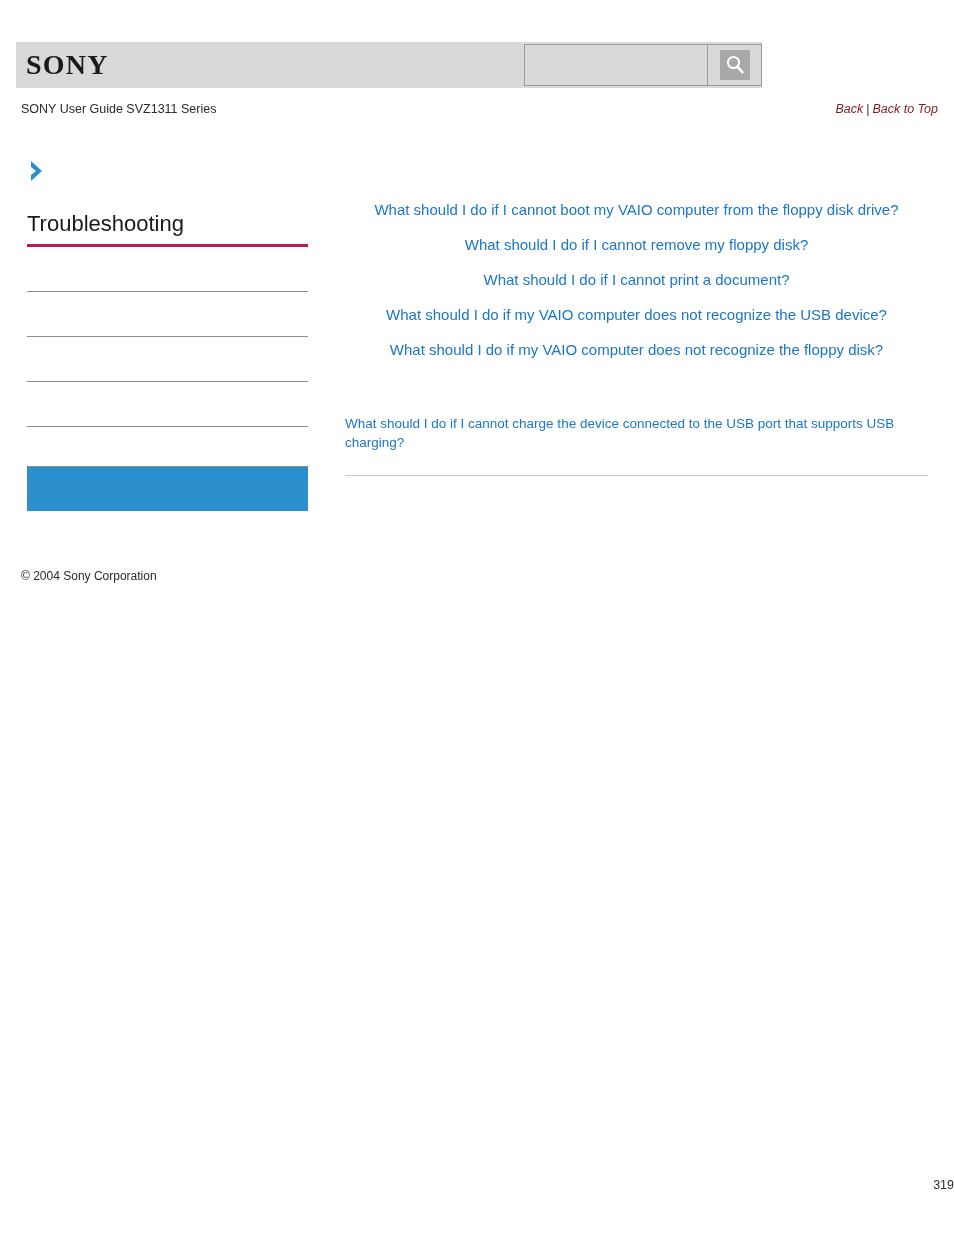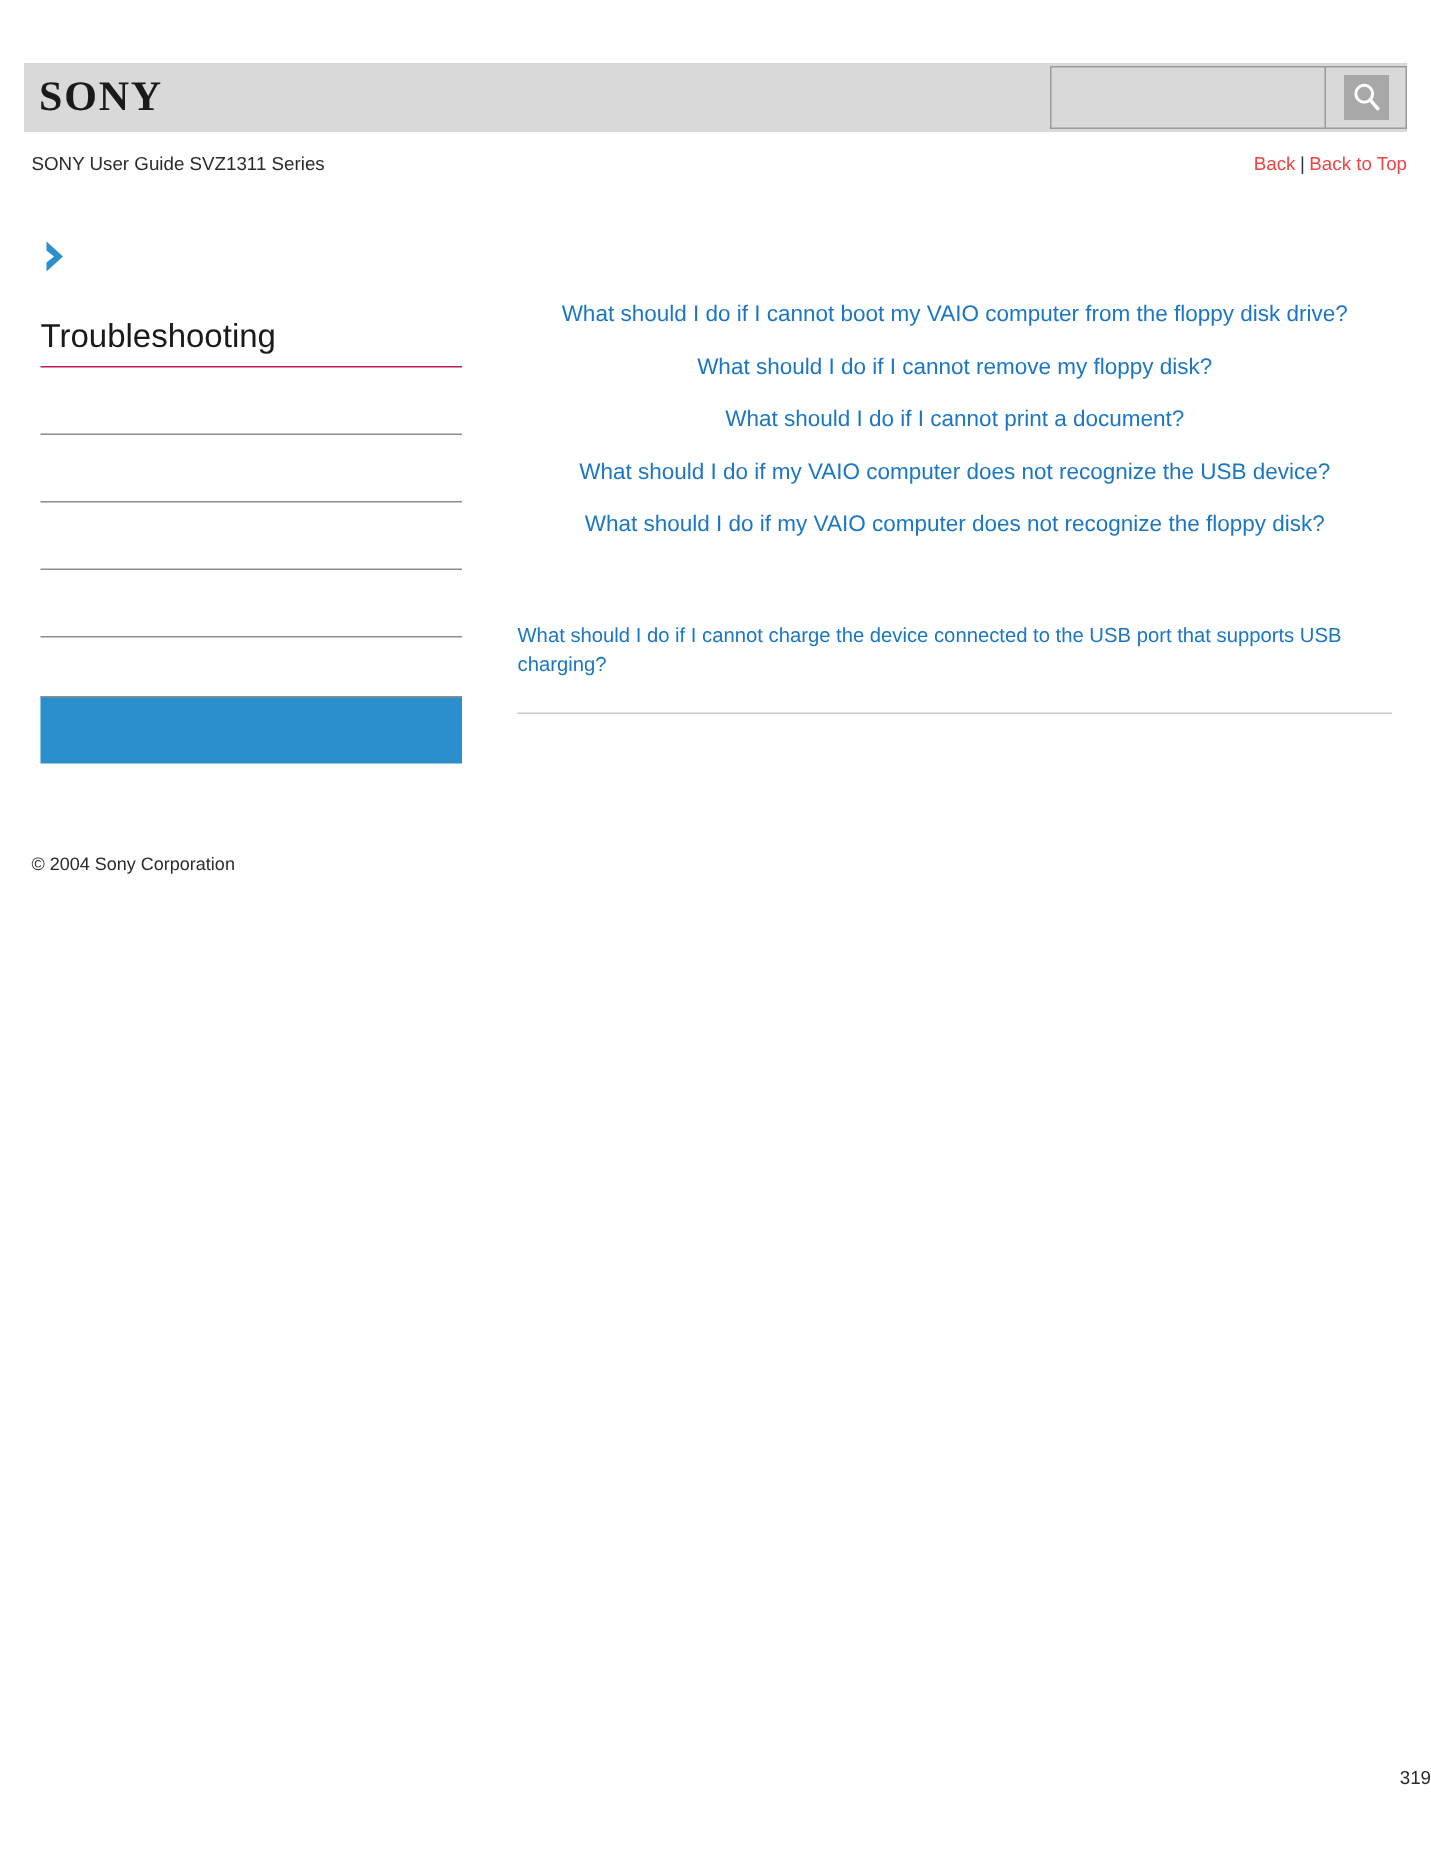--- a/index.html
+++ b/index.html
@@ -13,21 +13,21 @@
     position: relative;
     font-family: "Liberation Sans", sans-serif;
     -webkit-font-smoothing: antialiased;
   }
 
   
   .header-bar {
     position: absolute;
     left: 16px;
     top: 42px;
-    width: 922px;
+    width: 746px;
     height: 46px;
     background: #d9d9d9;
     box-sizing: border-box;
   }
   .sony-logo {
     position: absolute;
     left: 10px;
     top: 3px;
     font-family: "Liberation Serif", serif;
     font-weight: bold;
@@ -89,22 +89,23 @@
     white-space: nowrap;
   }
   .nav-links {
     position: absolute;
     right: 16px;
     top: 102px;
     font-size: 12.5px;
     white-space: nowrap;
   }
   .nav-links a {
-    color: #ef4444;
+    color: #7f1d1d;
     text-decoration: none;
+    font-style: italic;
   }
   .nav-sep {
     color: #333;
     margin: 0 3px;
   }
 
   
   .sidebar {
     position: absolute;
     left: 27px;
@@ -117,21 +118,21 @@
     display: block;
     margin-bottom: 26px;
   }
   .sidebar-title {
     font-size: 22px;
     font-weight: normal;
     color: #1a1a1a;
     margin: 0;
     padding: 0 0 6px 0;
     line-height: 28px;
-    border-bottom: 1px solid #be185d;
+    border-bottom: 3px solid #be185d;
   }
   .sidebar-entry {
     height: 45px;
     border-bottom: 1px solid #8c8c8c;
     box-sizing: border-box;
     font-size: 13px;
     color: #1b76c4;
     display: flex;
     align-items: center;
   }

